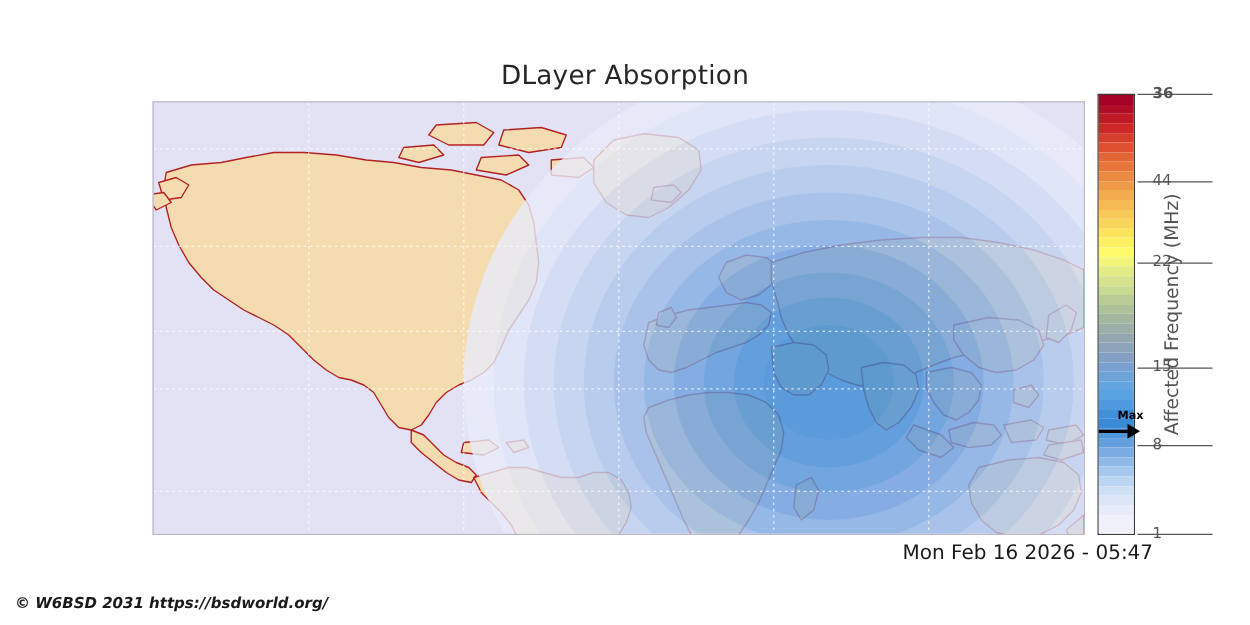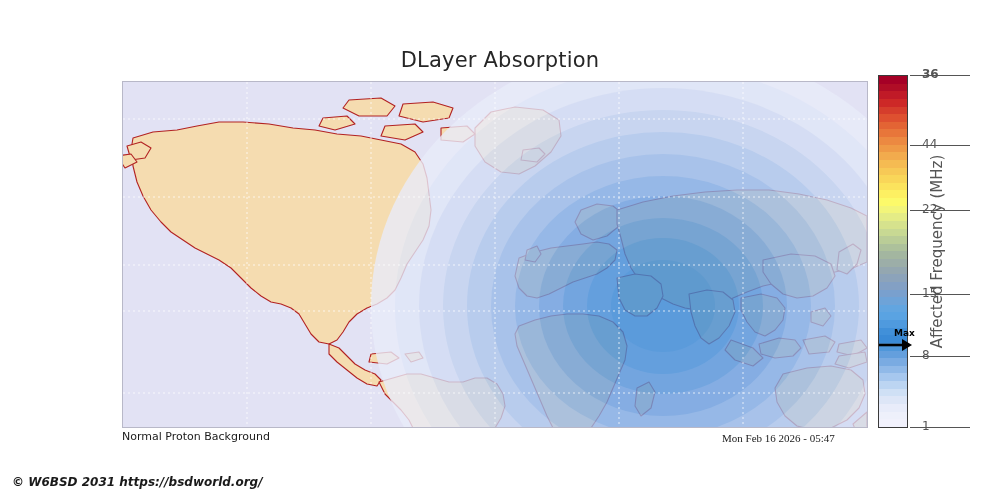--- a/index.html
+++ b/index.html
@@ -53,21 +53,21 @@
   }
   #max-marker .mx-label{
     position:absolute;left:0;top:-2px;font-size:9px;color:#000;font-weight:700;margin-left:16px;
   }
   
   #notes{
     position:absolute;left:122px;top:430px;font-size:11px;color:#1a1a1a;
     line-height:14px;
   }
   #timestamp{
-    position:absolute;left:722px;top:432px;font-size:11px;color:#1a1a1a;font-family:Liberation Serif, serif;
+    position:absolute;left:722px;top:432px;font-size:16px;color:#1a1a1a;
   }
   #copyright{
     position:absolute;left:12px;top:475px;font-size:12px;color:#1a1a1a;
     font-style:italic;font-weight:bold;
   }
   #copyright .cr-sym{font-style:normal;}
 </style>
 </head>
 <body>
 
@@ -287,21 +287,20 @@
   <span class="mx-label">Max</span>
   <svg width="36" height="20" viewBox="0 0 36 20" style="position:absolute;left:0;top:8px;">
     <line x1="1" y1="7" x2="26" y2="7" stroke="#000" stroke-width="2.6"></line>
     <polygon points="24,1 34,7 24,13" fill="#000"></polygon>
   </svg>
 </div>
 
 <div id="cbar-label">Affected Frequency (MHz)</div>
 
 <div id="notes">
-  <div>Normal Proton Background</div>
 </div>
 
 <div id="timestamp">Mon Feb 16 2026 - 05:47</div>
 
 <div id="copyright">
   <span class="cr-sym">©</span>
   <span>W6BSD 2031 https://bsdworld.org/</span>
 </div>
 
 </body></html>

